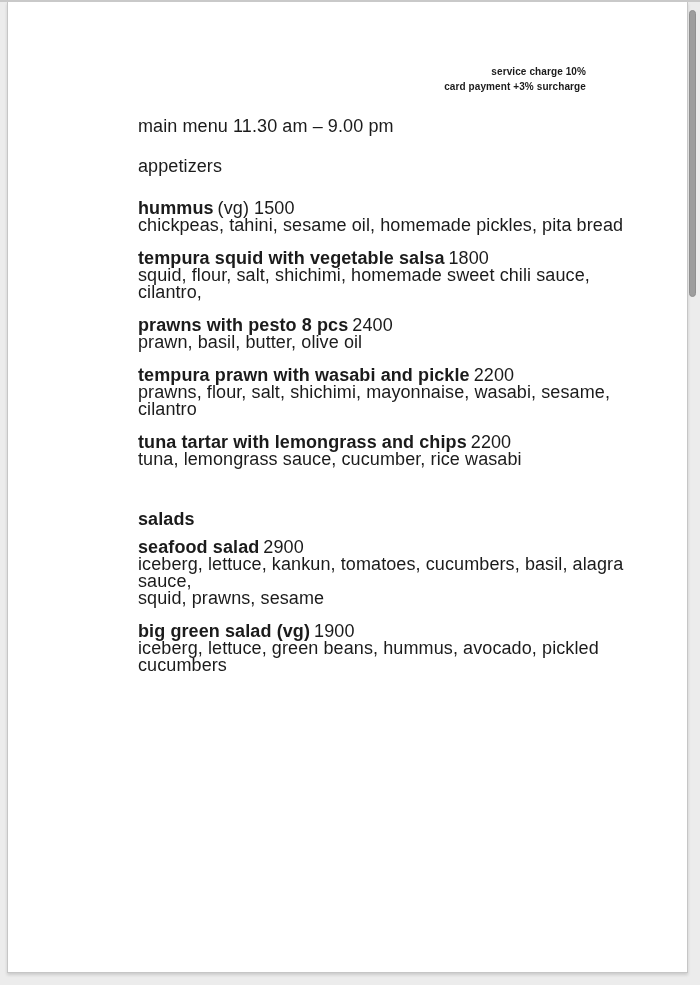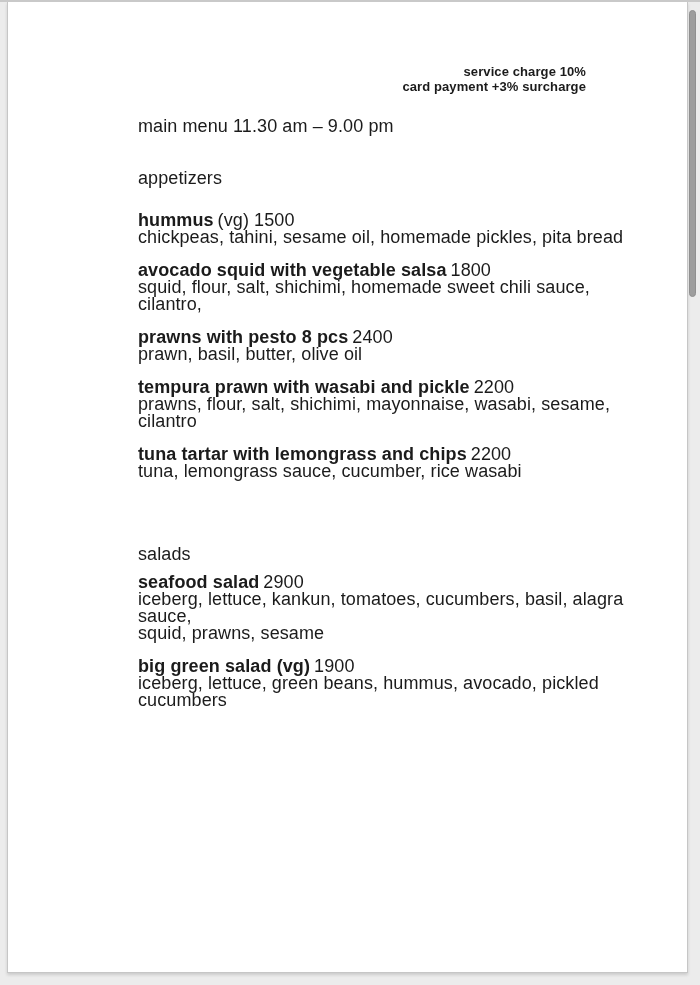--- a/index.html
+++ b/index.html
@@ -32,37 +32,37 @@
     border-top: none;
     box-shadow: 0 2px 3px rgba(0,0,0,0.14);
     box-sizing: border-box;
     color: #1b1b1b;
   }
   .notices {
     position: absolute;
     top: 62px;
     right: 101px;
     text-align: right;
-    font-size: 13px;
+    font-size: 10px;
     font-weight: 700;
     line-height: 15px;
     letter-spacing: 0.1px;
   }
   .menu {
     position: absolute;
     top: 0; left: 0;
     padding: 116px 60px 0 130px;
     font-size: 18px;
     line-height: 17px;
     letter-spacing: 0.1px;
   }
   .menu-title { font-weight: 400; }
   .section-heading { font-weight: 400; }
-  .section-heading.first { margin-top: 35px; }
-  .section-heading.second { margin-top: 66px; }
+  .section-heading.first { margin-top: 23px; }
+  .section-heading.second { margin-top: 43px; font-weight: bold; }
   .item { margin-top: 16px; }
   .item.first-of-section { margin-top: 25px; }
   .item.salad-first { margin-top: 11px; }
   .item.salad-second { }
   .nm { font-weight: 700; }
   .pr { font-weight: 400; margin-left: 4px; }
   .desc-line { font-weight: 400; }
   .scroll-thumb {
     position: absolute;
     right: 4px;
@@ -93,21 +93,21 @@
       <div class="menu-title">main menu 11.30 am – 9.00 pm</div>
 
       <div class="section-heading first">appetizers</div>
 
       <div class="item first-of-section">
         <div><span class="nm">hummus</span><span class="pr">(vg) 1500</span></div>
         <div class="desc-line">chickpeas, tahini, sesame oil, homemade pickles, pita bread</div>
       </div>
 
       <div class="item">
-        <div><span class="nm">avocado squid with vegetable salsa</span><span class="pr">1800</span></div>
+        <div><span class="nm">tempura squid with vegetable salsa</span><span class="pr">1800</span></div>
         <div class="desc-line">squid, flour, salt, shichimi, homemade sweet chili sauce, cilantro,</div>
       </div>
 
       <div class="item">
         <div><span class="nm">prawns with pesto 8 pcs</span><span class="pr">2400</span></div>
         <div class="desc-line">prawn, basil, butter, olive oil</div>
       </div>
 
       <div class="item">
         <div><span class="nm">tempura prawn with wasabi and pickle</span><span class="pr">2200</span></div>

